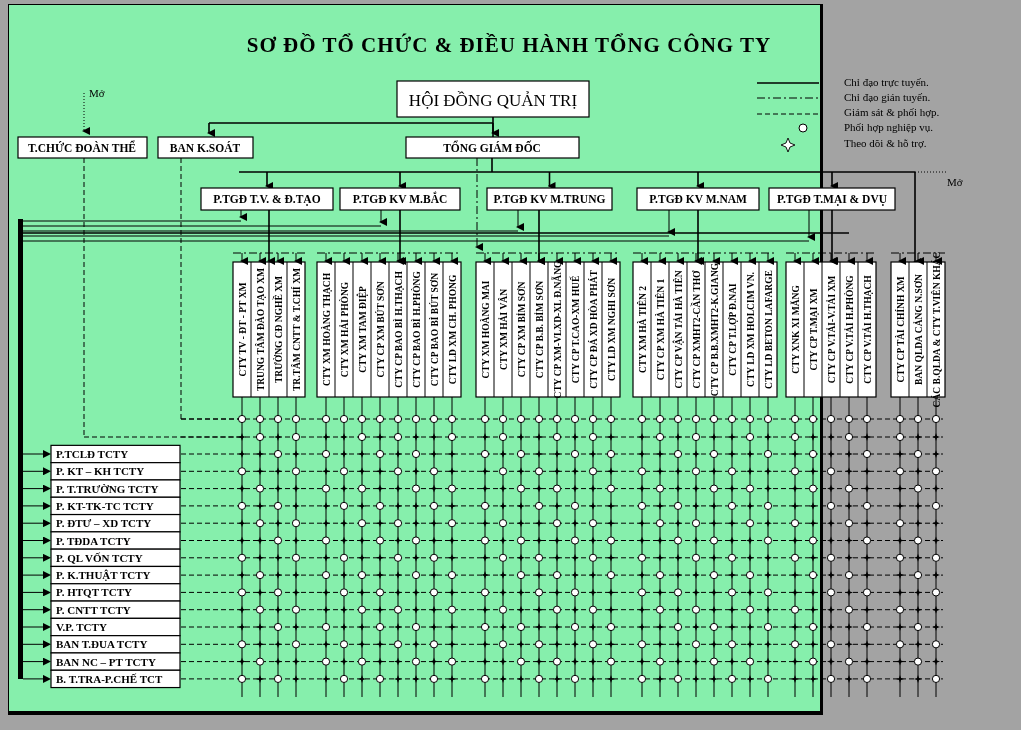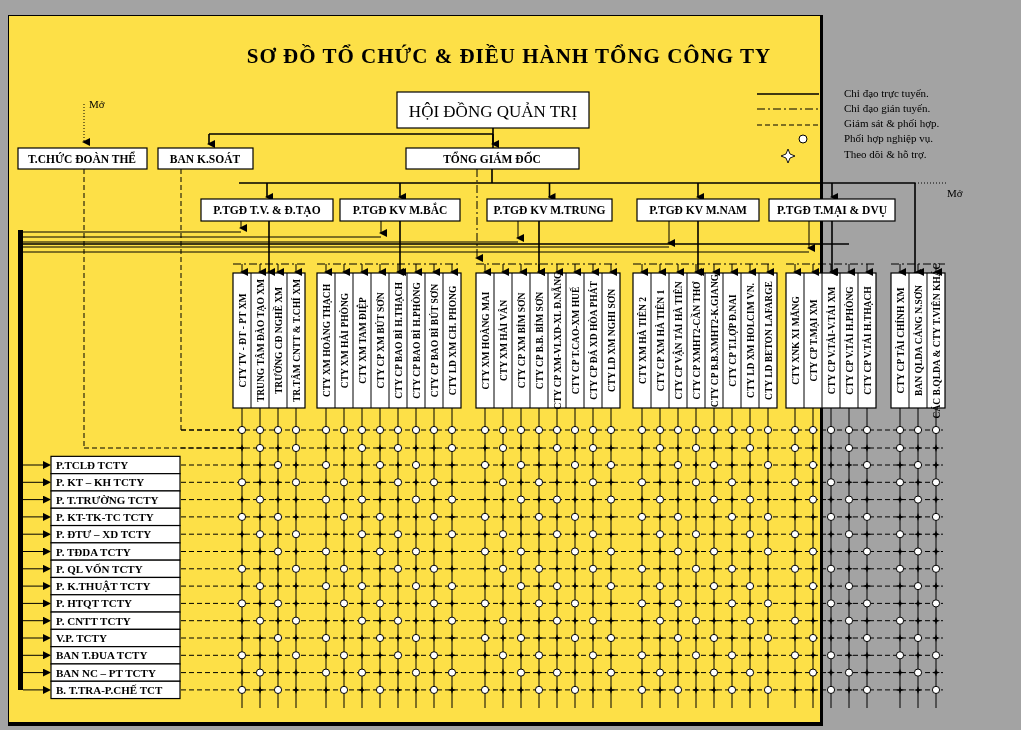--- a/index.html
+++ b/index.html
@@ -1,17 +1,17 @@
 <!DOCTYPE html>
 <html><head>
 <meta charset="utf-8">
 <style>
   html,body{margin:0;padding:0;}
   body{width:1021px;height:730px;background:#a3a3a3;position:relative;overflow:hidden;font-family:"Liberation Serif","DejaVu Serif",serif;}
-  #sheet{position:absolute;left:8px;top:15px;width:815px;height:711px;background:#fde047;border:1px solid #000;border-right:3px solid #000;border-bottom:4px solid #000;box-sizing:border-box;}
+  #sheet{position:absolute;left:8px;top:4px;width:815px;height:711px;background:#86efac;border:1px solid #000;border-right:3px solid #000;border-bottom:4px solid #000;box-sizing:border-box;}
   svg{position:absolute;left:0;top:0;}
   .title{font-family:"Liberation Serif",serif;font-size:21px;font-weight:bold;letter-spacing:1px;}
   .box{fill:#fff;stroke:#000;stroke-width:1.2;}
   .boxtxt{font-family:"Liberation Serif",serif;font-size:11.5px;font-weight:bold;}
   .bigtxt{font-family:"Liberation Serif",serif;font-size:17px;}
   .legtxt{font-family:"Liberation Serif",serif;font-size:11px;}
   .vtxt{font-family:"Liberation Serif",serif;font-size:9.5px;font-weight:bold;}
   .leftxt{font-family:"Liberation Serif",serif;font-size:11px;font-weight:bold;}
   .solid{stroke:#000;stroke-width:1.6;fill:none;}
   .thin{stroke:#000;stroke-width:1;fill:none;}

